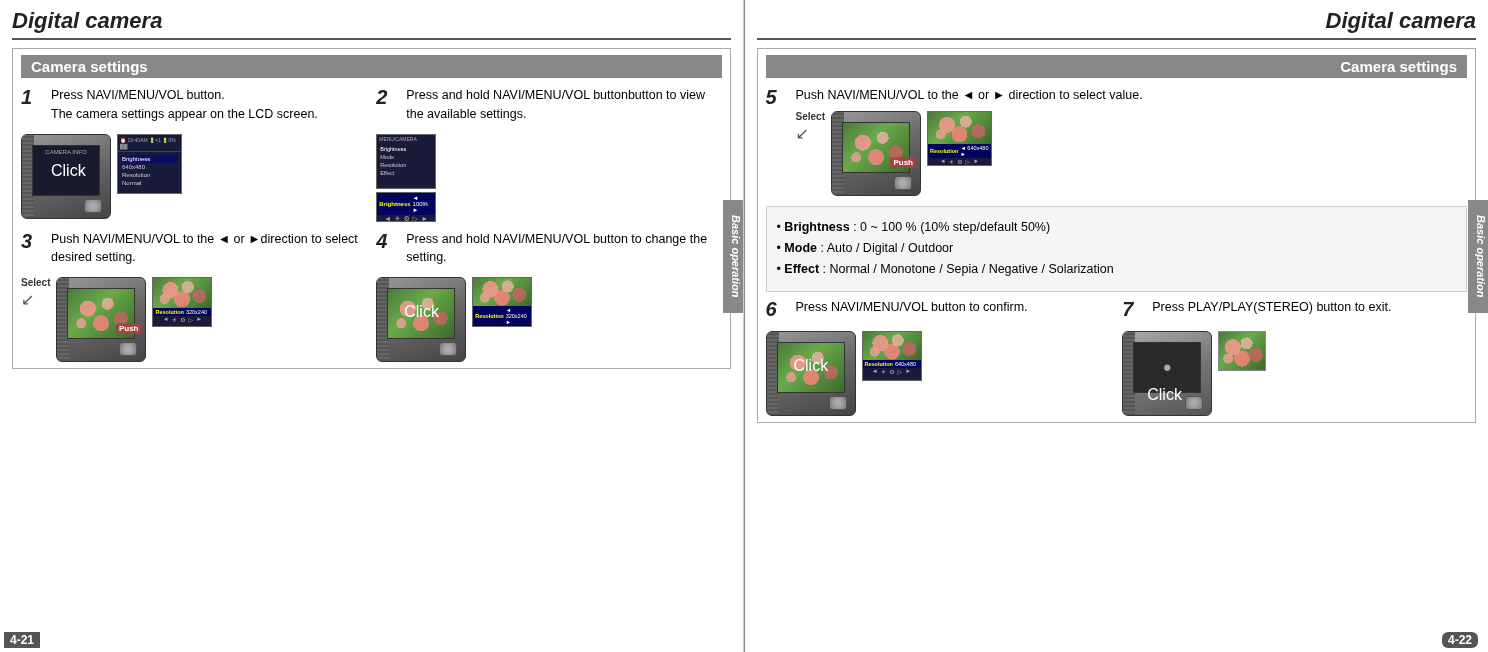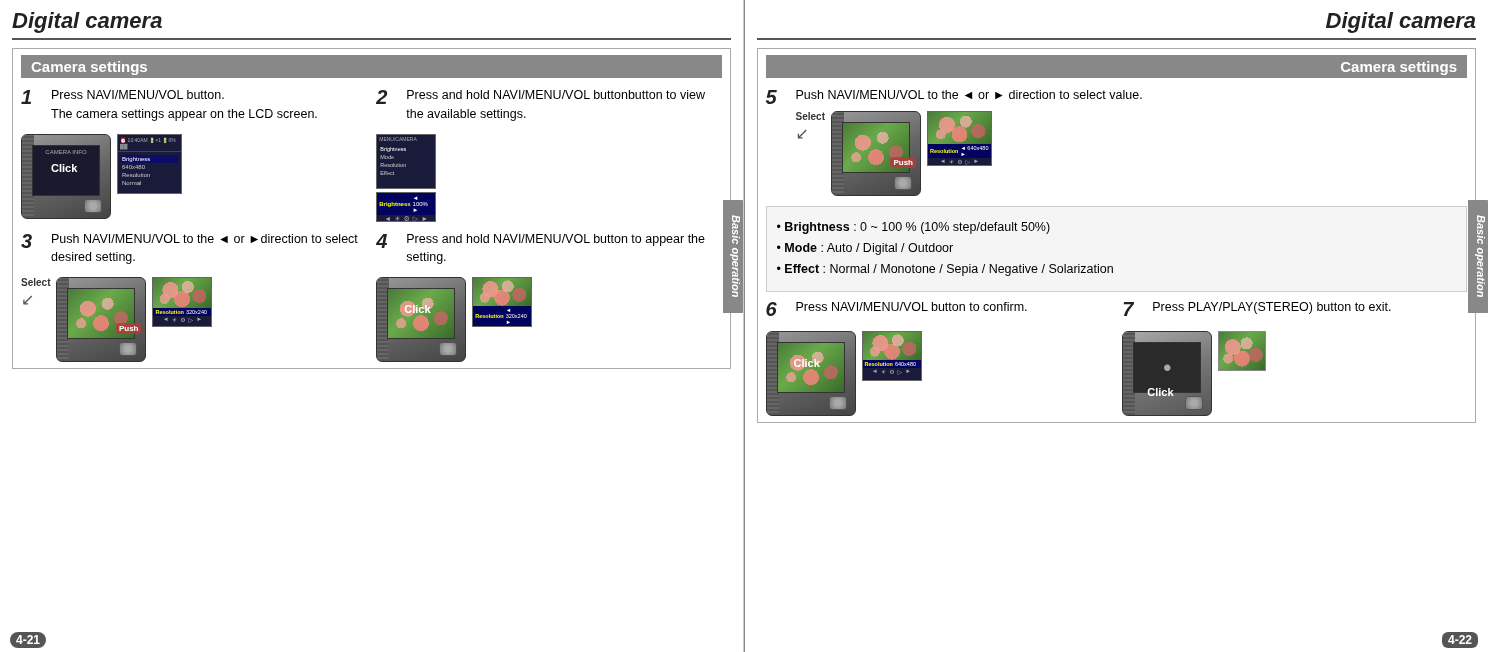--- a/index.html
+++ b/index.html
@@ -87,22 +87,22 @@
       display: flex;
       gap: 3px;
       font-size: 7px;
       color: #aaa;
       justify-content: center;
     }
 
     .click-label {
       position: absolute;
       color: #fff;
-      font-weight: bold;
-      font-size: 11px;
+      font-weight: normal;
+      font-size: 16px;
       background: rgba(100,100,100,0.0);
       z-index: 10;
     }
 
     .long-click-label {
       position: absolute;
       color: #fff;
       font-weight: bold;
       font-size: 9px;
       z-index: 10;
@@ -139,21 +139,21 @@
     .page-num {
       position: absolute;
       bottom: 4px;
       font-size: 12px;
       font-weight: bold;
       background: #555;
       color: #fff;
       padding: 1px 6px;
     }
 
-    .page-num-left { left: 10px; border-radius: 8px; }
+    .page-num-left { left: 4px; }
     .page-num-right { right: 10px; border-radius: 6px; }
 
     .bullet-list {
       list-style: none;
       padding: 4px 0;
       font-size: 12.5px;
       line-height: 1.7;
     }
 
     .bullet-list li::before {
@@ -429,21 +429,21 @@
               </div>
             </div>
           </div>
         </div>
       </div>
 
       <div class="half-col">
         <div class="step-row">
           <span class="step-num">4</span>
           <div class="step-text">
-            Press and hold NAVI/MENU/VOL button to appear the setting.
+            Press and hold NAVI/MENU/VOL button to change the setting.
           </div>
         </div>
         <div class="images-row">
 
           <div style="position:relative;display:inline-block;">
             <div class="cam-large">
               <div class="grip-texture"></div>
               <div class="cam-large-screen">
                 <div class="flower-bg"></div>
               </div>

